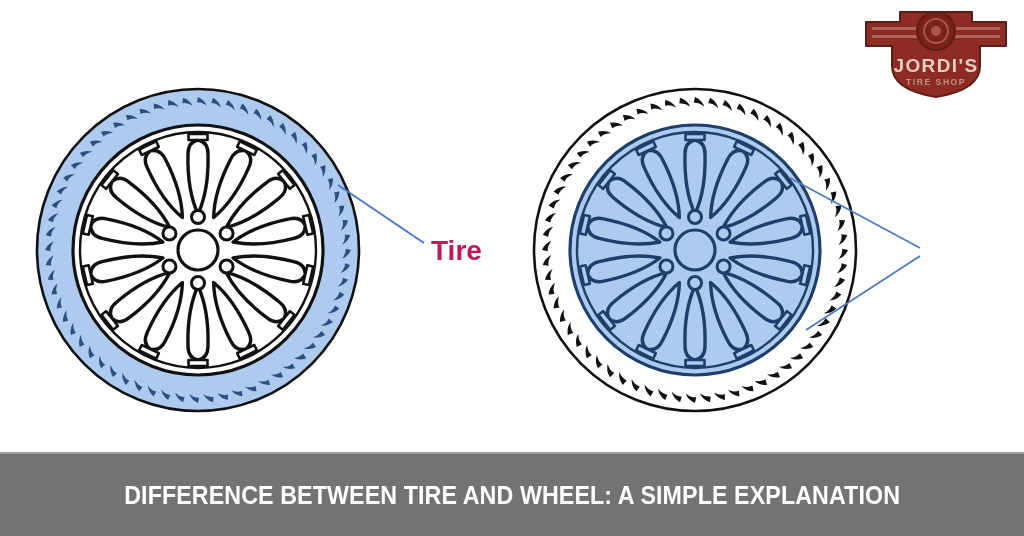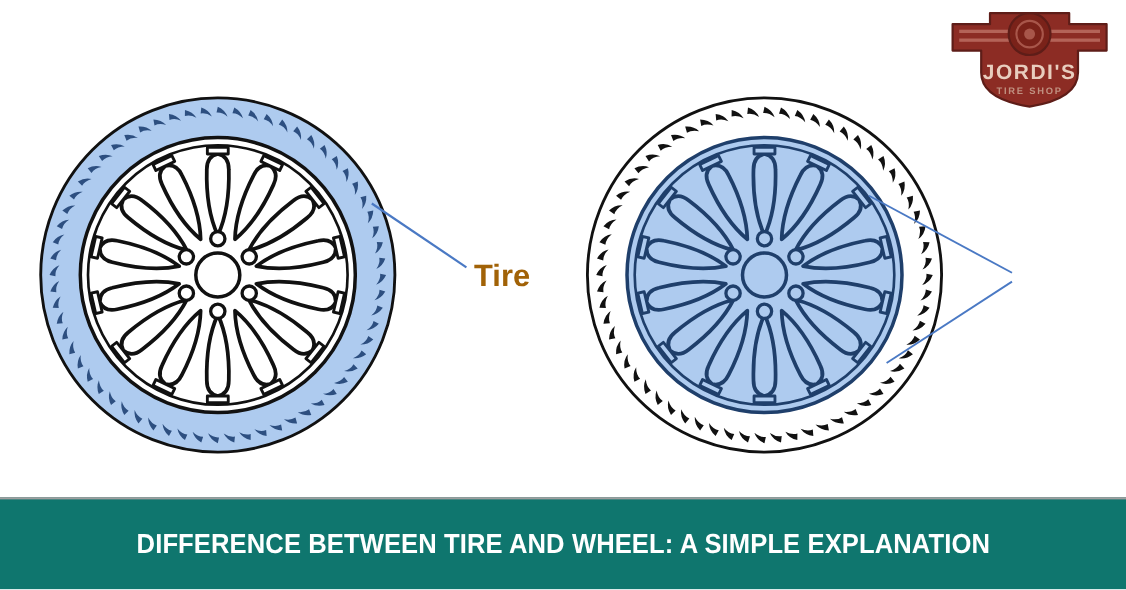--- a/index.html
+++ b/index.html
@@ -22,41 +22,41 @@
     width: 1024px;
     height: 452px;
   }
   
   .caption-bar {
     position: absolute;
     left: 0;
     top: 452px;
     width: 1024px;
     height: 84px;
-    background: #0f766e;
+    background: #737373;
     border-top: 2px solid #9e9e9e;
     box-sizing: border-box;
     display: flex;
     align-items: center;
     justify-content: center;
   }
   .caption-text {
     color: #ffffff;
     font-family: "Liberation Sans Narrow", "Liberation Sans", sans-serif;
     font-size: 25px;
     font-weight: bold;
     letter-spacing: 0.1px;
     transform: scaleX(0.93);
     white-space: nowrap;
     text-align: center;
   }
   
   .diagram-label {
     position: absolute;
-    color: #a16207;
+    color: #be185d;
     font-family: "Liberation Sans", sans-serif;
     font-size: 28px;
     font-weight: bold;
     white-space: nowrap;
   }
   #label-tire { left: 431px; top: 235px; }
   #label-wheel { left: 927px; top: 235px; }
   
   .logo {
     position: absolute;

